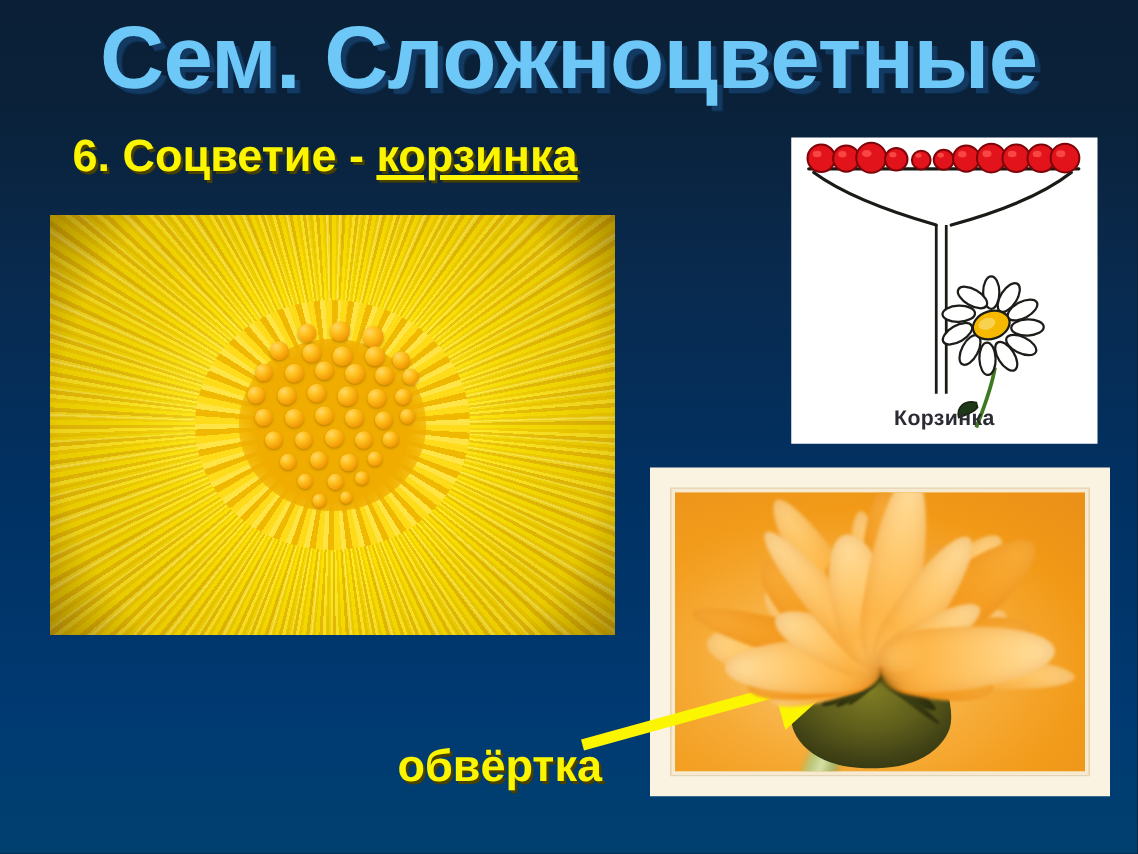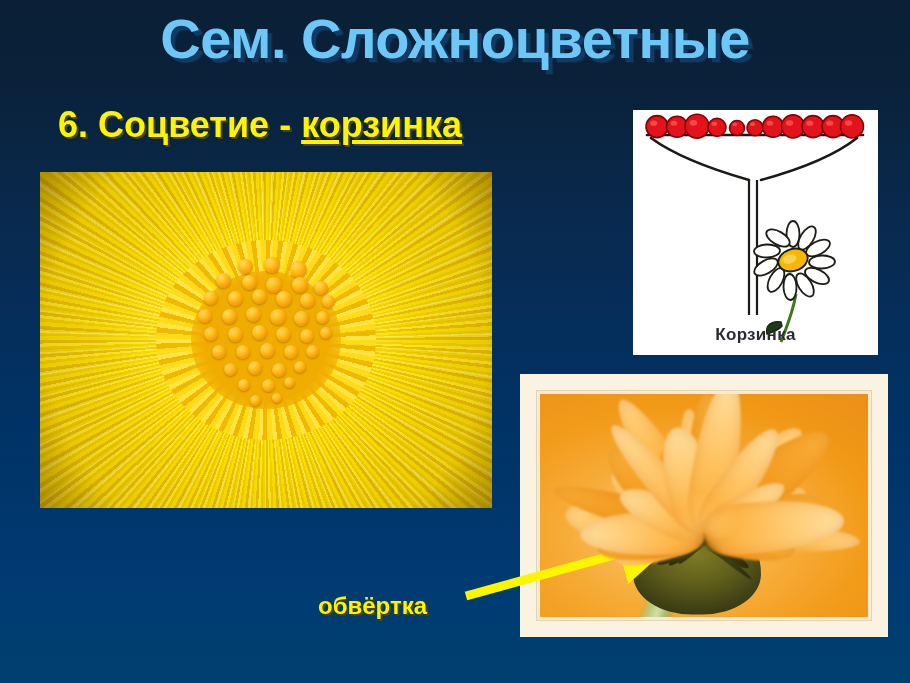--- a/index.html
+++ b/index.html
@@ -25,21 +25,21 @@
         #00406f 100%);
     overflow: hidden;
   }
 
   
   #title {
     position: absolute;
     left: 0; top: 6px;
     width: 910px;
     text-align: center;
-    font-size: 56px;
+    font-size: 71px;
     font-weight: bold;
     letter-spacing: -0.5px;
     color: #6ec8f7;
     text-shadow: 4px 4px 0 #123a62, 5px 5px 1px #0d2c4b;
     white-space: nowrap;
     font-family: "Liberation Sans", sans-serif;
   }
 
   
   #subtitle {
@@ -241,21 +241,21 @@
     position: absolute; inset: 0;
     background: radial-gradient(ellipse 120% 110% at 50% 55%,
        rgba(255,255,255,0) 45%, rgba(255,200,110,.28) 100%);
   }
 
   
   #arrow { position: absolute; left: 0; top: 0; width: 910px; height: 683px; pointer-events: none; }
   #label-obvertka {
     position: absolute;
     left: 318px; top: 592px;
-    font-size: 24px;
+    font-size: 36px;
     font-weight: bold;
     color: #fbf500;
     text-shadow: 2px 2px 0 #4a4000;
     white-space: nowrap;
     text-align: center;
   }
 </style>
 </head>
 <body>
 

